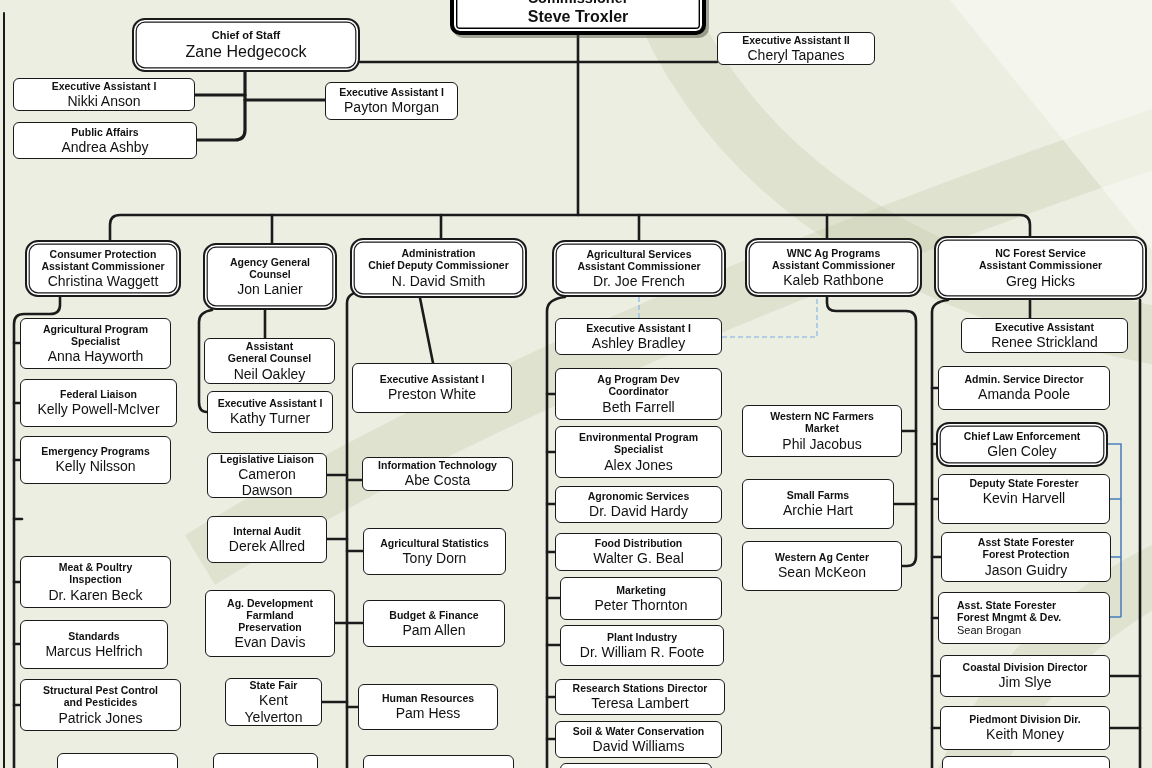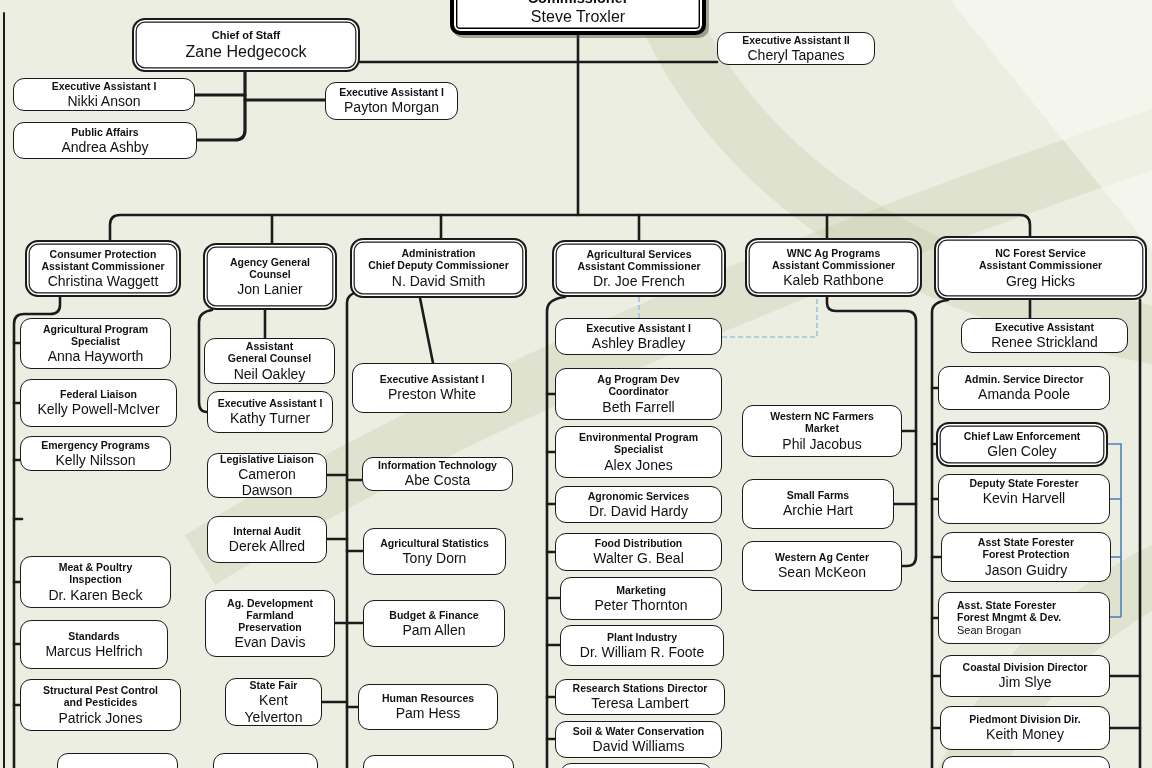--- a/index.html
+++ b/index.html
@@ -1,28 +1,28 @@
 <!DOCTYPE html>
 <html><head>
 <meta charset="utf-8">
 <style>
   html,body{margin:0;padding:0;background:#d8d8d0;}
   .stage{position:relative;width:1152px;height:768px;background:#edeee2;overflow:hidden;
          font-family:"Liberation Sans",sans-serif;color:#111;}
   .stage svg{position:absolute;left:0;top:0;z-index:1;}
-  .node{position:absolute;z-index:2;background:#fff;border:1.7px solid #1a1a1a;border-radius:11px;
+  .node{position:absolute;z-index:2;background:#fff;border:1.7px solid #1a1a1a;border-radius:6px;
         box-sizing:border-box;display:flex;flex-direction:column;align-items:center;justify-content:center;
         text-align:center;padding:2px 4px;}
   .node .t{font-size:10.5px;line-height:1.15;white-space:pre-line;font-weight:bold;}
   .node .n{font-size:14px;line-height:1.15;white-space:pre-line;margin-top:1px;}
   .h{border-width:2px;border-radius:13px;box-shadow:inset 0 0 0 1.6px #fff, inset 0 0 0 2.8px #1a1a1a;}
   .c{border:4px solid #000;border-radius:10px;justify-content:flex-end;padding-bottom:5px;
      box-shadow:inset 0 0 0 2px #fff, inset 0 0 0 3.4px #000, 3px 3px 0 rgba(70,70,55,.45);}
   .c .t{font-size:14.5px;font-weight:bold;}
-  .c .n{font-size:16px;font-weight:normal;}
+  .c .n{font-size:16px;font-weight:bold;}
   .cos .t{font-size:11px;} .cos .n{font-size:16px;}
 </style>
 </head>
 <body>
 
 <div class="stage">
 
 <svg width="1152" height="768" viewBox="0 0 1152 768">
   <g fill="none" stroke="rgba(203,207,178,0.40)" stroke-width="58">
     <path d="M640,-60 Q730,260 1180,340"></path>
@@ -136,21 +136,21 @@
     </div>
 <div class="node" style="left:20px;top:318px;width:151px;height:51px">
       <span class="t">Agricultural Program
 Specialist</span>
       <span class="n">Anna Hayworth</span>
     </div>
 <div class="node" style="left:20px;top:379px;width:157px;height:48px">
       <span class="t">Federal Liaison</span>
       <span class="n">Kelly Powell-McIver</span>
     </div>
-<div class="node" style="left:20px;top:436px;width:151px;height:35px">
+<div class="node" style="left:20px;top:436px;width:151px;height:48px">
       <span class="t">Emergency Programs</span>
       <span class="n">Kelly Nilsson</span>
     </div>
 <div class="node" style="left:20px;top:556px;width:151px;height:52px">
       <span class="t">Meat &amp; Poultry
 Inspection</span>
       <span class="n">Dr. Karen Beck</span>
     </div>
 <div class="node" style="left:20px;top:620px;width:148px;height:49px">
       <span class="t">Standards</span>

